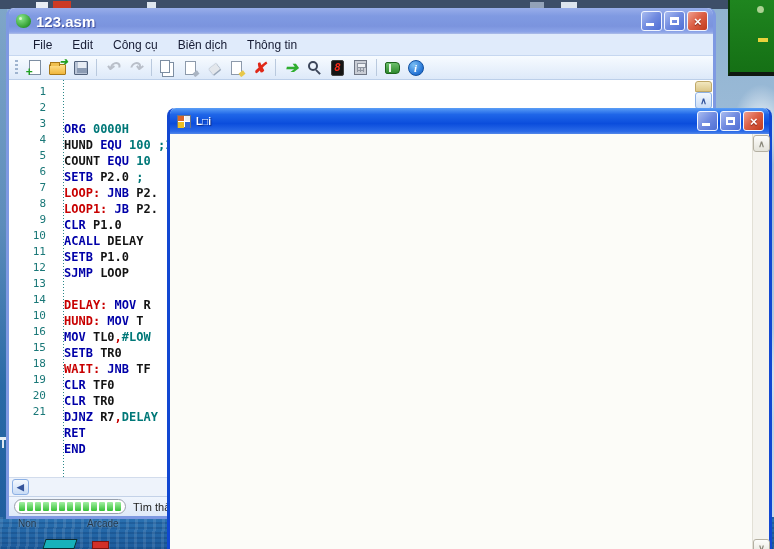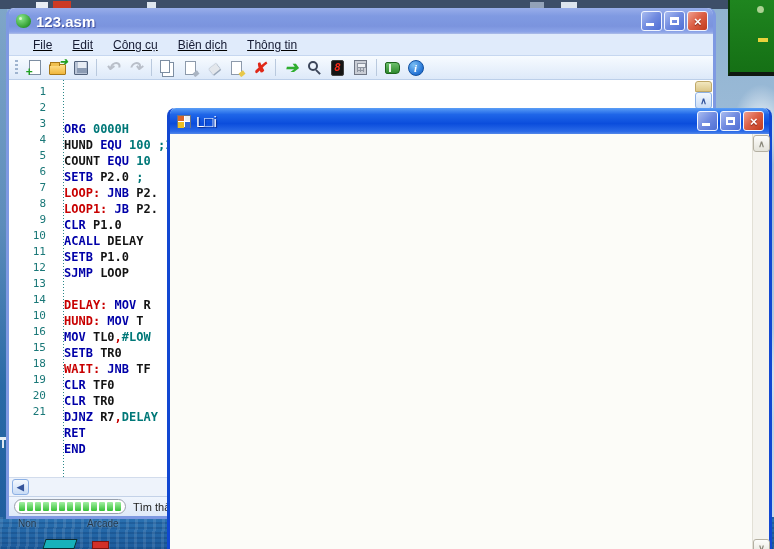--- a/index.html
+++ b/index.html
@@ -46,21 +46,21 @@
   .app-icon::before { content:""; position:absolute; left:3px; top:3px; width:3px; height:3px; border-radius:50%; background:#d6f5c8; }
   .title-text { color:#fff; font-weight:bold; font-size:15px; text-shadow:1px 1px 1px #3a4a9a; flex:1; }
   .winbtns { display:flex; gap:2px; }
   .wbtn { width:21px; height:20px; border-radius:3px; border:1px solid #f0f4ff; display:flex; align-items:center; justify-content:center; position:relative; }
   .wbtn.minb, .wbtn.maxb { background:linear-gradient(135deg,#a9bcf0 0%,#708ae0 50%,#4f6fd4 100%); }
   .wbtn.closeb { background:linear-gradient(135deg,#f0a090 0%,#dd6248 45%,#c03a1c 100%); }
   .glyph-min { position:absolute; left:4px; bottom:4px; width:8px; height:3px; background:#fff; }
   .glyph-max { width:9px; height:8px; border:2px solid #fff; border-top-width:3px; }
   .glyph-close { color:#fff; font-weight:bold; font-size:13px; line-height:1; text-shadow:0 1px 1px #802010; }
 
-  .menubar { height:22px; background:#e0ebfb; border-bottom:1px solid #c6d7f0; display:flex; align-items:center; padding-left:14px;text-decoration:underline; }
+  .menubar { height:22px; background:#e0ebfb; border-bottom:1px solid #c6d7f0; display:flex; align-items:center; padding-left:14px; }
   .menu-item { padding:2px 10px; font-size:12px; color:#161b33; cursor:default; }
 
   .toolbar { height:24px; background:linear-gradient(180deg,#f7fbff,#dde9f9); border-bottom:1px solid #bccfe9;
     display:flex; align-items:center; padding-left:4px; }
   .tbgrip { width:3px; height:16px; margin:0 5px 0 2px;
     background:repeating-linear-gradient(180deg,#9fb4cf 0 2px,transparent 2px 4px); }
   .tbsep { width:1px; height:17px; background:#b9c9de; margin:0 4px; }
   .tbicon { width:23px; height:22px; display:flex; align-items:center; justify-content:center; position:relative; }
   .tbicon .g { position:relative; display:flex; align-items:center; justify-content:center; }
   
@@ -123,21 +123,21 @@
   .dialog { position:absolute; left:167px; top:108px; width:605px; height:452px; z-index:20;
     border-left:3px solid #1147d2; border-right:3px solid #1147d2; border-bottom:3px solid #1147d2;
     border-radius:8px 8px 0 0; background:#fcfcf8; }
   .dlg-titlebar { height:26px; border-radius:6px 6px 0 0; display:flex; align-items:center; padding:0 5px;
     background:linear-gradient(180deg,#5a9ef6 0%,#1f66e8 25%,#0b4ddc 60%,#2a6ae8 90%,#5488e8 100%); }
   .dlg-icon { width:14px; height:13px; margin:0 5px 0 2px; background:#fff; border:1px solid #6a7488;
     display:grid; grid-template-columns:6px 5px; grid-template-rows:5px 6px; gap:1px; padding:0; }
   .dlg-icon i { display:block; }
   .dlg-icon .c1 { background:#d8642a; } .dlg-icon .c2 { background:#eceff2; }
   .dlg-icon .c3 { background:#eec024; } .dlg-icon .c4 { background:#3468d8; }
-  .dlg-title-text { color:#fff; font-weight:normal; font-size:15px; text-shadow:1px 1px 1px #0a2a8a; flex:1; }
+  .dlg-title-text { color:#fff; font-weight:bold; font-size:10px; text-shadow:1px 1px 1px #0a2a8a; flex:1; }
   .dlg-client { position:relative; height:423px; background:#fcfcf8; }
   .dlg-vscroll { position:absolute; right:0; top:0; bottom:0; width:17px; background:#f4f3ee; border-left:1px solid #e2e0d6; }
   .sl-btn { position:absolute; left:0; width:17px; height:17px; display:flex; align-items:center; justify-content:center;
     background:linear-gradient(180deg,#fdfdfb,#e4e3da); border:1px solid #b4b0a2; border-radius:3px; color:#8a887a; font-size:9px; font-weight:bold; }
   .sl-up { top:1px; } .sl-down { bottom:1px; }
 </style>
 </head>
 <body>
 
 <div id="screen" data-name="desktop">

